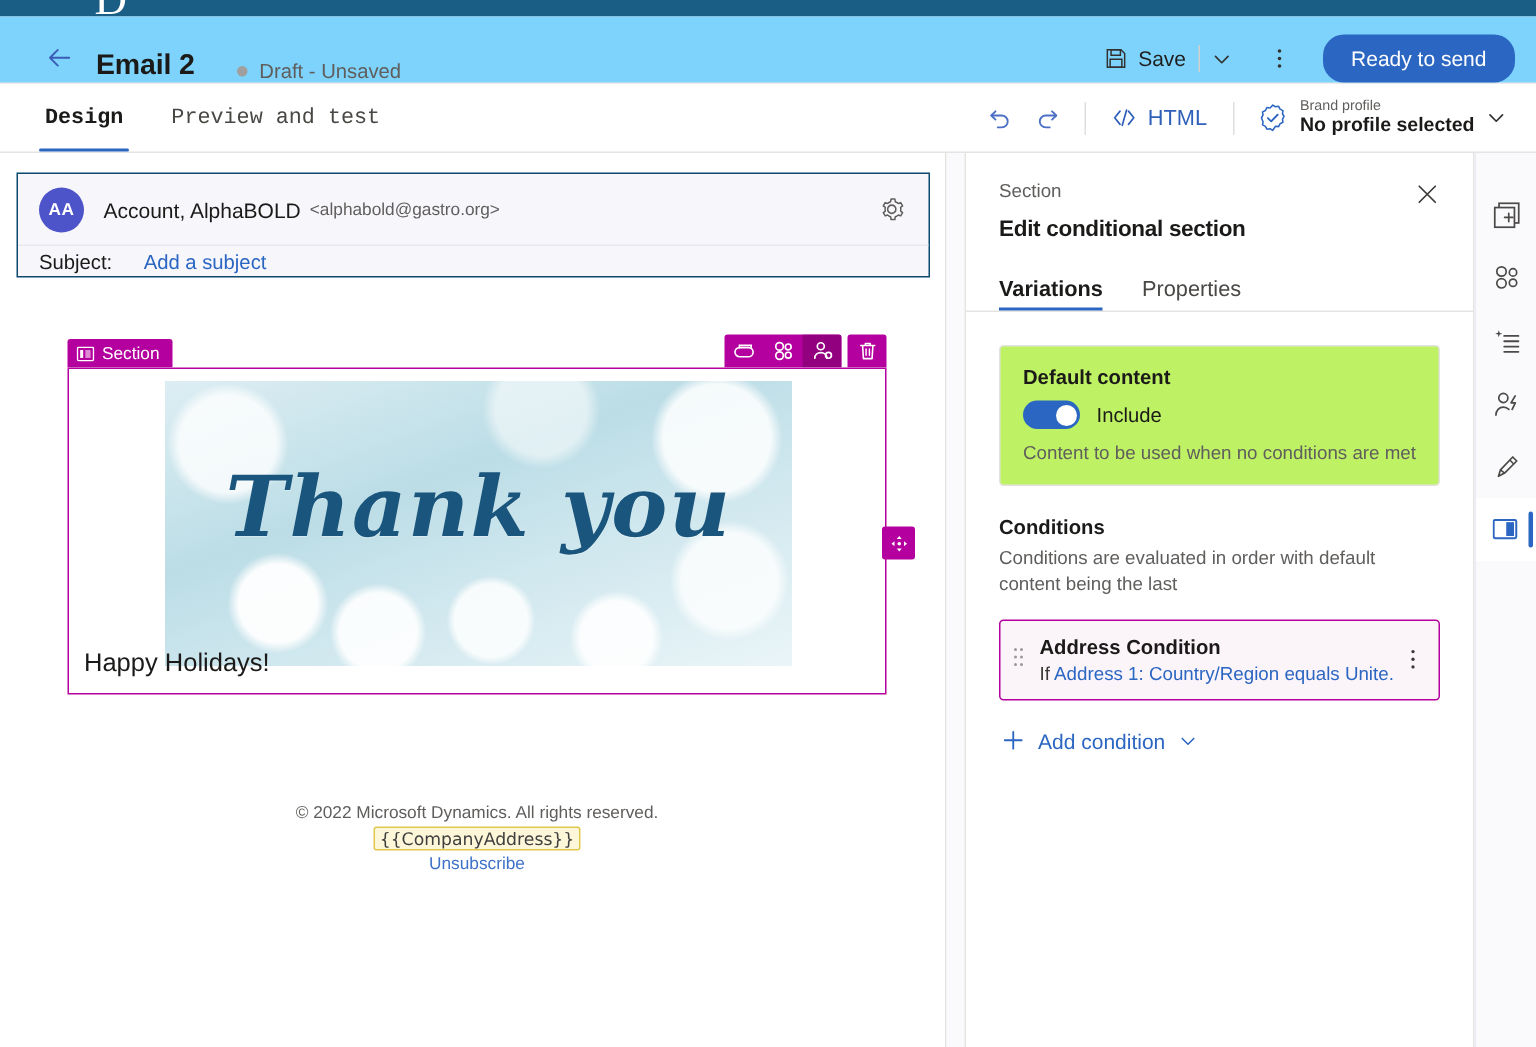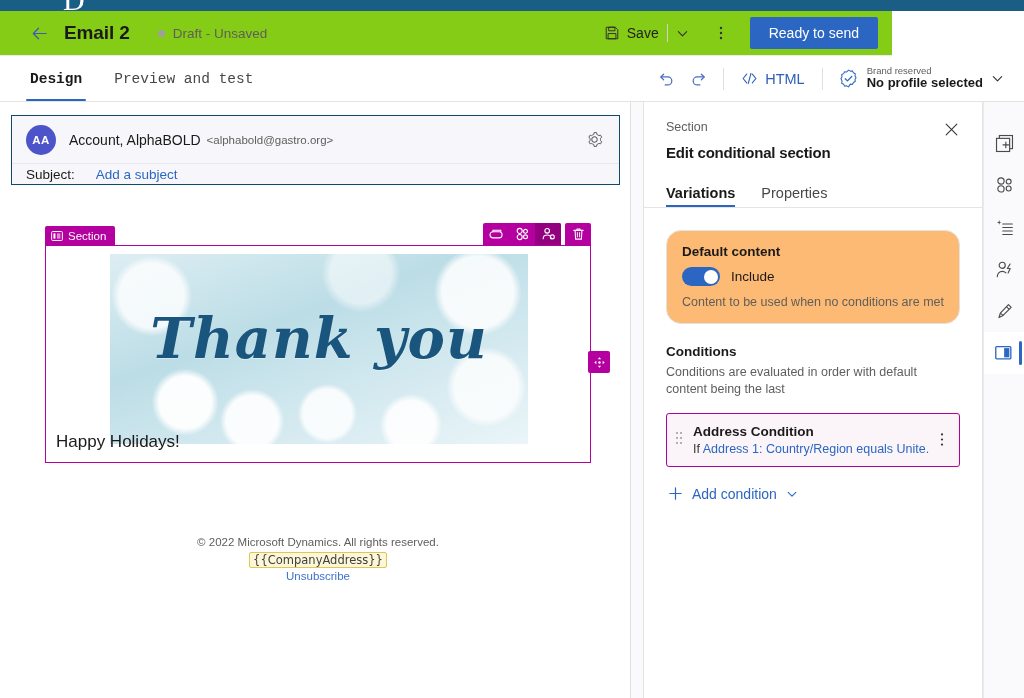--- a/index.html
+++ b/index.html
@@ -18,23 +18,23 @@
     background:#1a5e86; overflow:hidden;
   }
   .brandstrip .glyph {
     position:absolute; left:63px; top:-15px;
     font-size:30px; line-height:30px; color:#ffffff; font-weight:400;
     font-family:"Liberation Serif", serif;
   }
 
   
   .cmdbar {
-    position:absolute; left:0; top:11px; width:892px; height:45px;
-    background:#84cc16; border-bottom:1px solid #edebe9;
-    display:flex; align-items:center;
+    position:absolute; left:0; top:11px; width:1024px; height:45px;
+    background:#7dd3fc; border-bottom:1px solid #edebe9;
+    display:flex; align-items:flex-end;
   }
   .backbtn {
     width:34px; height:34px; margin-left:22px;
     display:flex; align-items:center; justify-content:center;
     color:#3b5bb5; cursor:pointer; border-radius:3px;
   }
   .emailtitle {
     font-size:19px; font-weight:600; color:#1b1a19; margin-left:8px;
     letter-spacing:-0.1px;
   }
@@ -54,21 +54,21 @@
   .chevbtn {
     width:26px; height:30px; display:flex; align-items:center; justify-content:center;
     cursor:pointer; border-radius:2px; color:#323130;
   }
   .ellipsisbtn {
     width:30px; height:30px; display:flex; align-items:center; justify-content:center;
     margin-left:10px; cursor:pointer; border-radius:2px; color:#323130;
     font-size:17px; letter-spacing:0; line-height:1;
   }
   .readybtn {
-    margin-left:14px; height:32px; padding:0 19px; border:none; border-radius:2px;
+    margin-left:14px; height:32px; padding:0 19px; border:none; border-radius:14px;
     background:#2b66c2; color:#ffffff; font-size:14px;
     font-family:"Liberation Sans", sans-serif; cursor:pointer;
     display:flex; align-items:center;
   }
 
   
   .tabbar {
     position:absolute; left:0; top:56px; width:1024px; height:46px;
     background:#ffffff; border-bottom:1px solid #e6e4e2;
     display:flex; align-items:flex-end;
@@ -234,22 +234,22 @@
     margin-right:26px; font-size:14.5px; color:#4a4845; cursor:pointer;
   }
   .ptab.active { color:#1b1a19; font-weight:600; }
   .ptab.active::after {
     content:""; position:absolute; left:0; right:0; bottom:0; height:2.5px;
     background:#2b66c2;
   }
 
   .panelbody { padding:22px 22px 0 22px; }
   .card {
-    border:1px solid #e4e2e0; border-radius:15px; padding:13px 15px 14px 15px;
-    background:#fdba74;
+    border:1px solid #e4e2e0; border-radius:3px; padding:13px 15px 14px 15px;
+    background:#bef264;
   }
   .cardtitle { font-size:13.5px; font-weight:600; color:#1b1a19; }
   .togglerow { display:flex; align-items:center; margin-top:8px; }
   .toggle {
     width:38px; height:19px; border-radius:10px; background:#2b66c2;
     position:relative; cursor:pointer; flex:0 0 auto;
   }
   .toggle .knob {
     position:absolute; right:2.5px; top:2.5px; width:14px; height:14px;
     border-radius:50%; background:#ffffff;
@@ -375,21 +375,21 @@
         </svg>
         <span>HTML</span>
       </div>
       <span class="tdiv"></span>
       <div class="brandbtn">
         <svg width="21" height="21" viewBox="0 0 22 22">
           <path d="M11 2.2l1.9 1.1 2.2-.3 1 2 2 1-.3 2.2 1.1 1.9-1.1 1.9.3 2.2-2 1-1 2-2.2-.3L11 19.8l-1.9-1.1-2.2.3-1-2-2-1 .3-2.2L3.1 11l1.1-1.9-.3-2.2 2-1 1-2 2.2.3z" fill="none" stroke="#2b66c2" stroke-width="1.1" stroke-linejoin="round"></path>
           <path d="M7.6 11.2l2.3 2.3 4.5-4.6" fill="none" stroke="#2b66c2" stroke-width="1.3" stroke-linecap="round" stroke-linejoin="round"></path>
         </svg>
         <span class="brandtexts">
-          <span class="brandlabel">Brand reserved</span>
+          <span class="brandlabel">Brand profile</span>
           <span class="brandvalue">No profile selected</span>
         </span>
         <svg width="13" height="13" viewBox="0 0 14 14">
           <path d="M2.5 5 7 9.5 11.5 5" fill="none" stroke="#323130" stroke-width="1.2" stroke-linecap="round" stroke-linejoin="round"></path>
         </svg>
       </div>
     </div>
   </div>
 
   <div class="stage">

